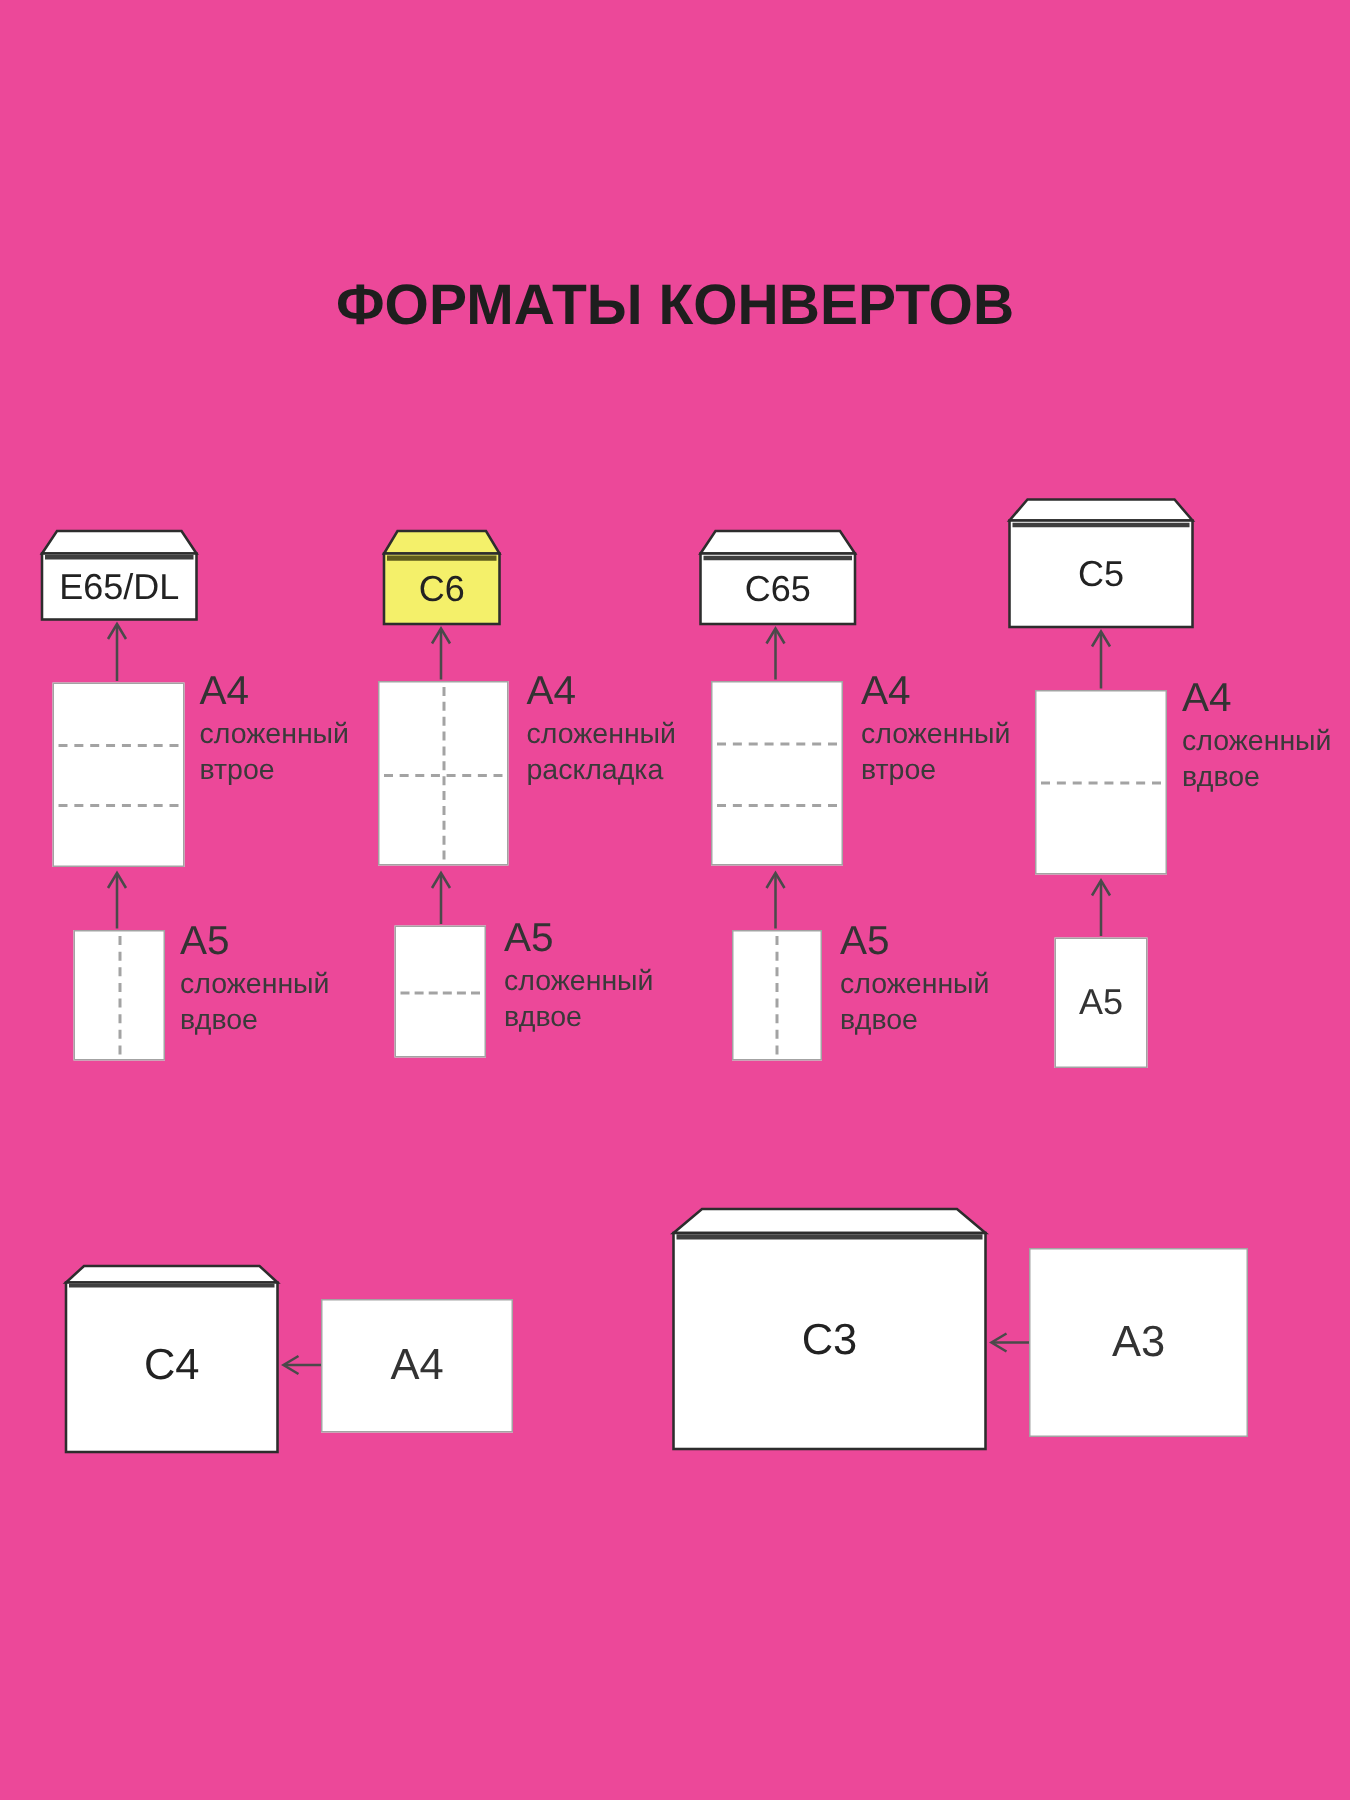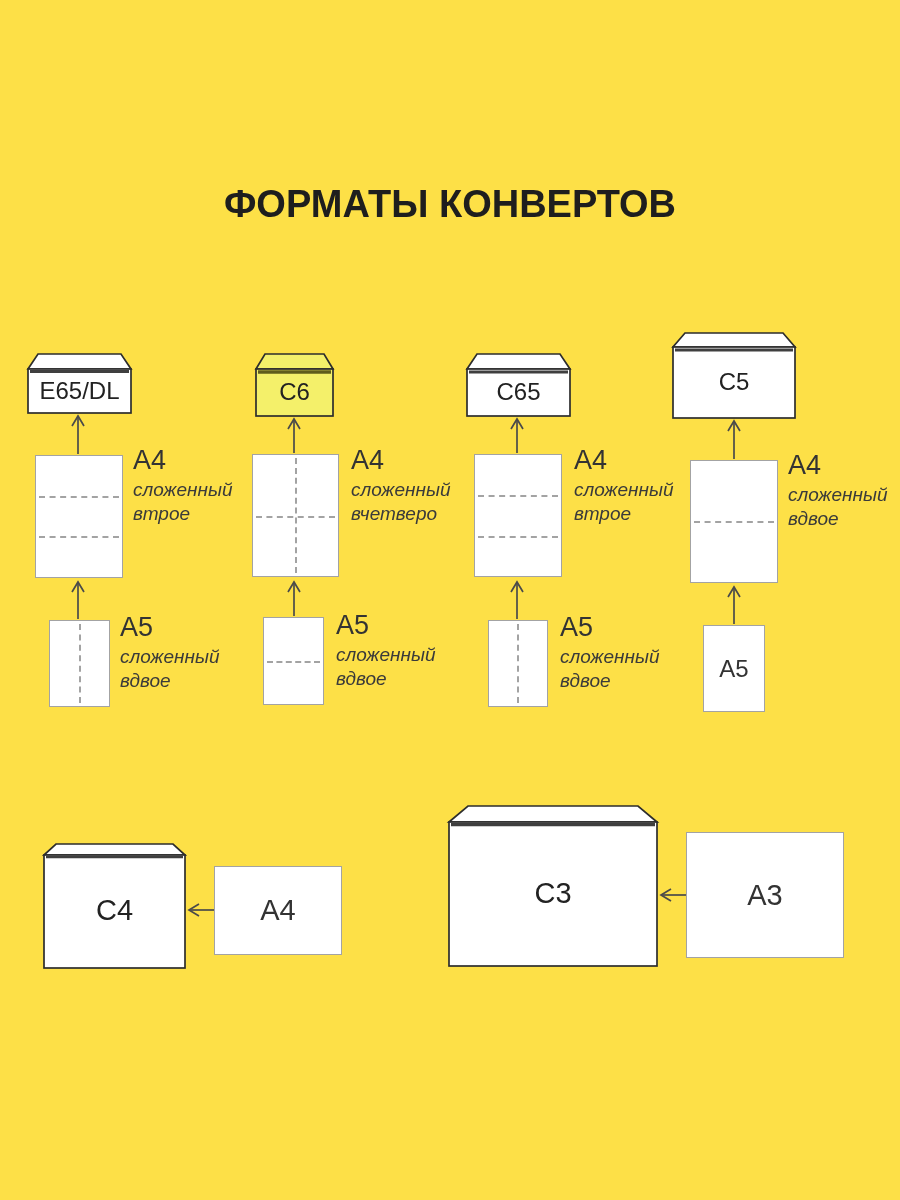--- a/index.html
+++ b/index.html
@@ -1,17 +1,17 @@
 <!DOCTYPE html>
 <html><head>
 <meta charset="utf-8">
 <style>
   html,body{margin:0;padding:0;background:#ffffff;}
   #canvas{
-    position:relative;width:900px;height:1200px;background:#fde047;overflow:hidden;
+    position:relative;width:900px;height:1200px;background:#ec4899;overflow:hidden;
     font-family:"Liberation Sans","DejaVu Sans",sans-serif;color:#333;
   }
   .title{
     position:absolute;top:181px;left:0;width:900px;text-align:center;
     font-weight:bold;font-size:38px;line-height:46px;color:#1e1e1e;letter-spacing:0;
   }
   .envelope{position:absolute;overflow:visible;}
   .envelope polygon,.envelope rect{fill:#ffffff;stroke:#2d2d2d;stroke-width:1.7;}
   .envelope.yellow polygon,.envelope.yellow rect{fill:#f4f06a;}
   .envelope .fold-shadow{stroke:#3f3f3f;stroke-width:3;}
@@ -21,21 +21,21 @@
     font-family:"Liberation Sans","DejaVu Sans",sans-serif;
   }
   .envelope.big text{font-size:29px;}
   .sheet{position:absolute;border:1.5px solid #a3a3a3;background:#ffffff;box-sizing:border-box;}
   .dash-h{position:absolute;left:3px;right:3px;height:0;border-top:2px dashed #a3a3a3;}
   .dash-v{position:absolute;top:3px;bottom:3px;width:0;border-left:2px dashed #a3a3a3;}
   .arrow{position:absolute;overflow:visible;}
   .arrow line,.arrow polyline{stroke:#4a4a4a;stroke-width:1.7;fill:none;}
   .lbl{position:absolute;}
   .lbl .size{font-size:27px;color:#333;line-height:30px;}
-  .lbl .desc{font-size:19px;color:#3a3a3a;line-height:24px;width:118px;margin-top:3px;font-style:italic;}
+  .lbl .desc{font-size:19px;color:#3a3a3a;line-height:24px;width:118px;margin-top:3px;}
   .sheet .inner-label{
     position:absolute;left:0;top:0;right:0;bottom:0;display:flex;
     align-items:center;justify-content:center;font-size:24px;color:#333;
   }
   .sheet.big-label .inner-label{font-size:29px;}
 </style>
 </head>
 <body>
 
 <div id="canvas">
@@ -83,21 +83,21 @@
   <svg class="arrow" style="left:286px;top:417px" width="16" height="37" viewBox="0 0 16 37">
     <line x1="8" y1="36" x2="8" y2="3"></line>
       <polyline points="2,12 8,2 14,12"></polyline>
   </svg>
   <div class="sheet" style="left:252px;top:454px;width:87px;height:123px">
     <div class="dash-v" style="left:42px"></div>
     <div class="dash-h" style="top:61px"></div>
   </div>
   <div class="lbl" style="left:351px;top:445px">
     <div class="size">A4</div>
-    <div class="desc">сложенный вчетверо</div>
+    <div class="desc">сложенный раскладка</div>
   </div>
   <svg class="arrow" style="left:286px;top:580px" width="16" height="37" viewBox="0 0 16 37">
     <line x1="8" y1="36" x2="8" y2="3"></line>
       <polyline points="2,12 8,2 14,12"></polyline>
   </svg>
   <div class="sheet" style="left:263px;top:617px;width:61px;height:88px">
     <div class="dash-h" style="top:43px"></div>
   </div>
   <div class="lbl" style="left:336px;top:610px">
     <div class="size">A5</div>
@@ -176,17 +176,17 @@
   <svg class="envelope big" style="left:448px;top:805px" width="211" height="162" viewBox="0 0 211 162">
     <polygon points="20,1 190,1 209,17 1,17"></polygon>
     <rect x="1" y="17" width="208" height="144"></rect>
     <line class="fold-shadow" x1="3" y1="19.5" x2="207" y2="19.5" style="stroke-width:3.5"></line>
     <text x="105" y="90">C3</text>
   </svg>
   <svg class="arrow" style="left:659px;top:887px" width="28" height="16" viewBox="0 0 28 16">
     <line x1="27" y1="8" x2="3" y2="8"></line>
       <polyline points="12,2 2,8 12,14"></polyline>
   </svg>
-  <div class="sheet big-label" style="left:686px;top:832px;width:158px;height:126px">
+  <div class="sheet big-label" style="left:686px;top:832px;width:146px;height:126px">
     <div class="inner-label">A3</div>
   </div>
 
 </div>
 
 </body></html>

